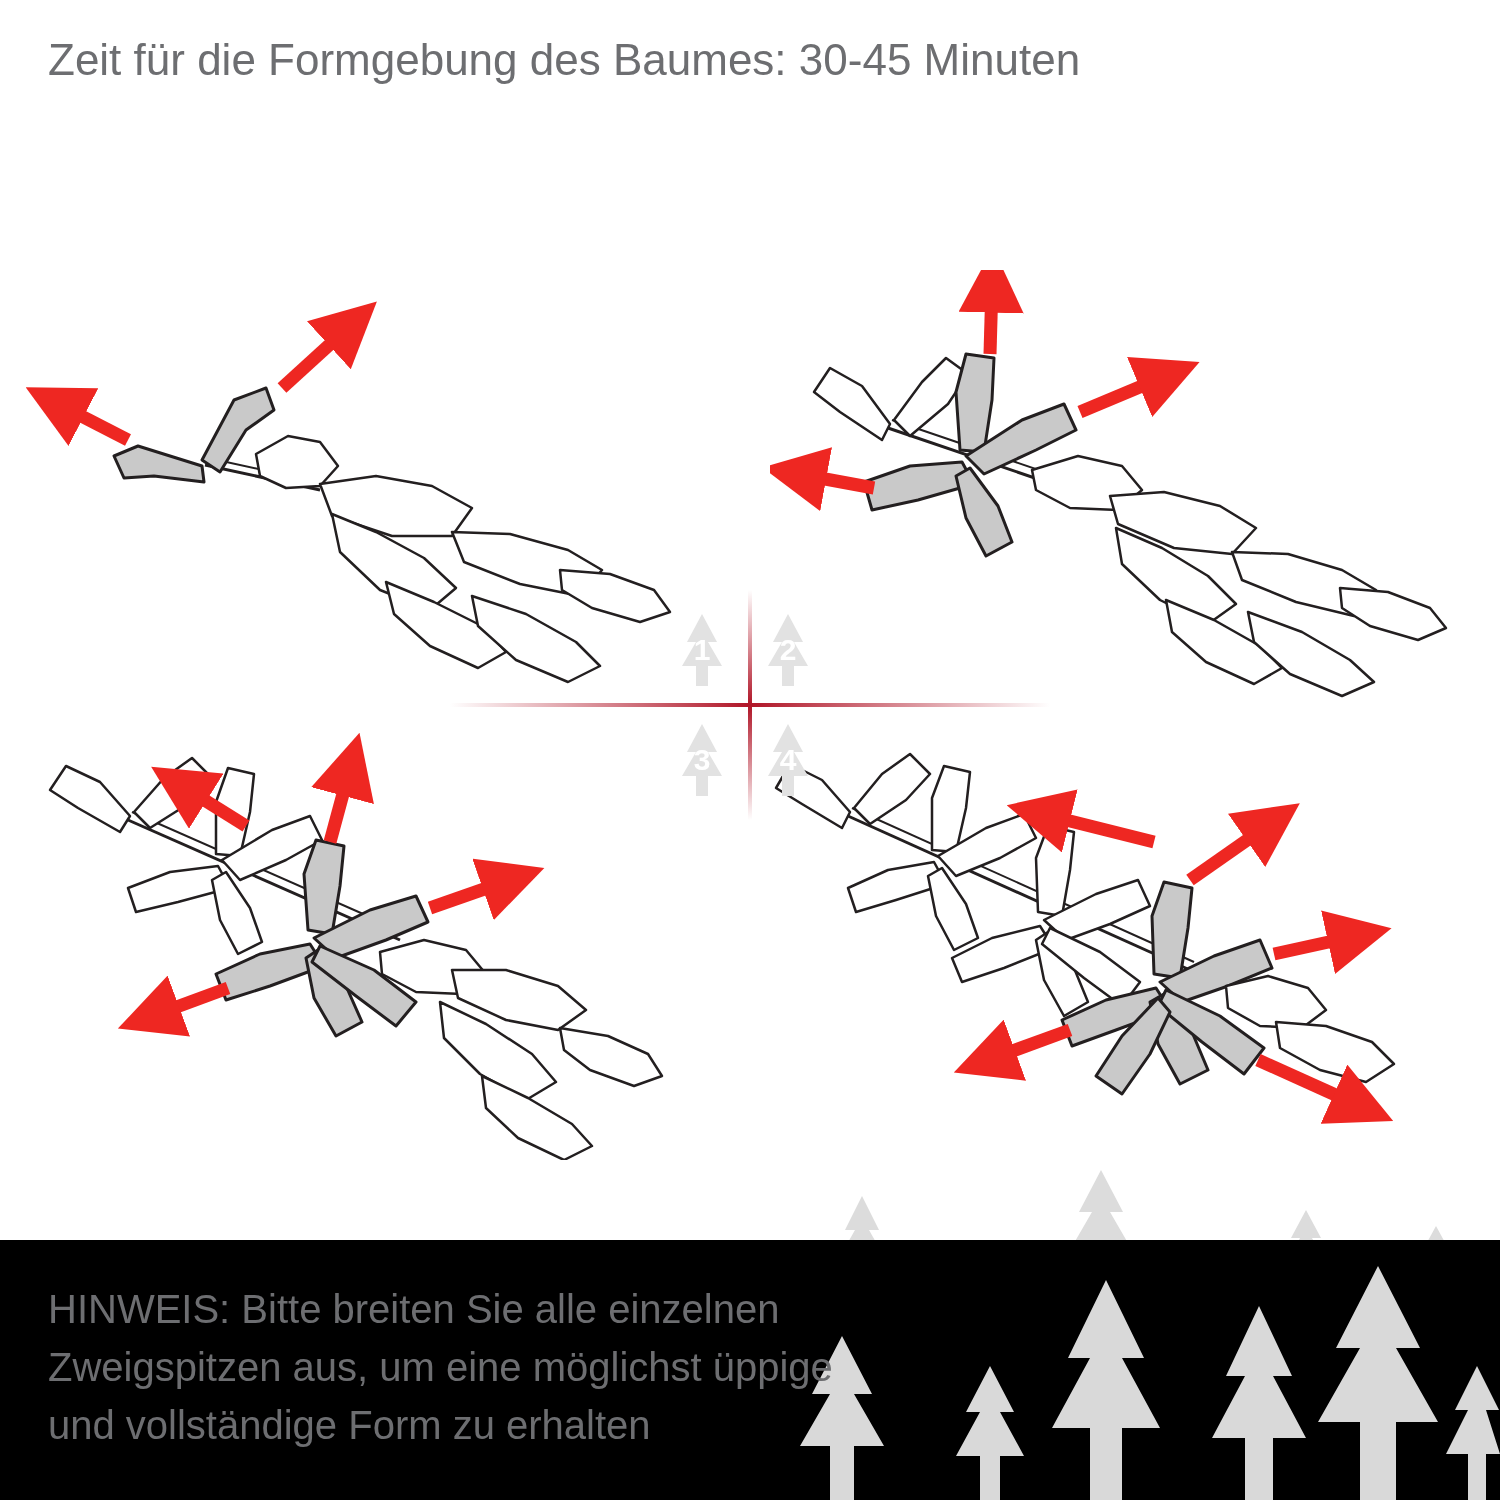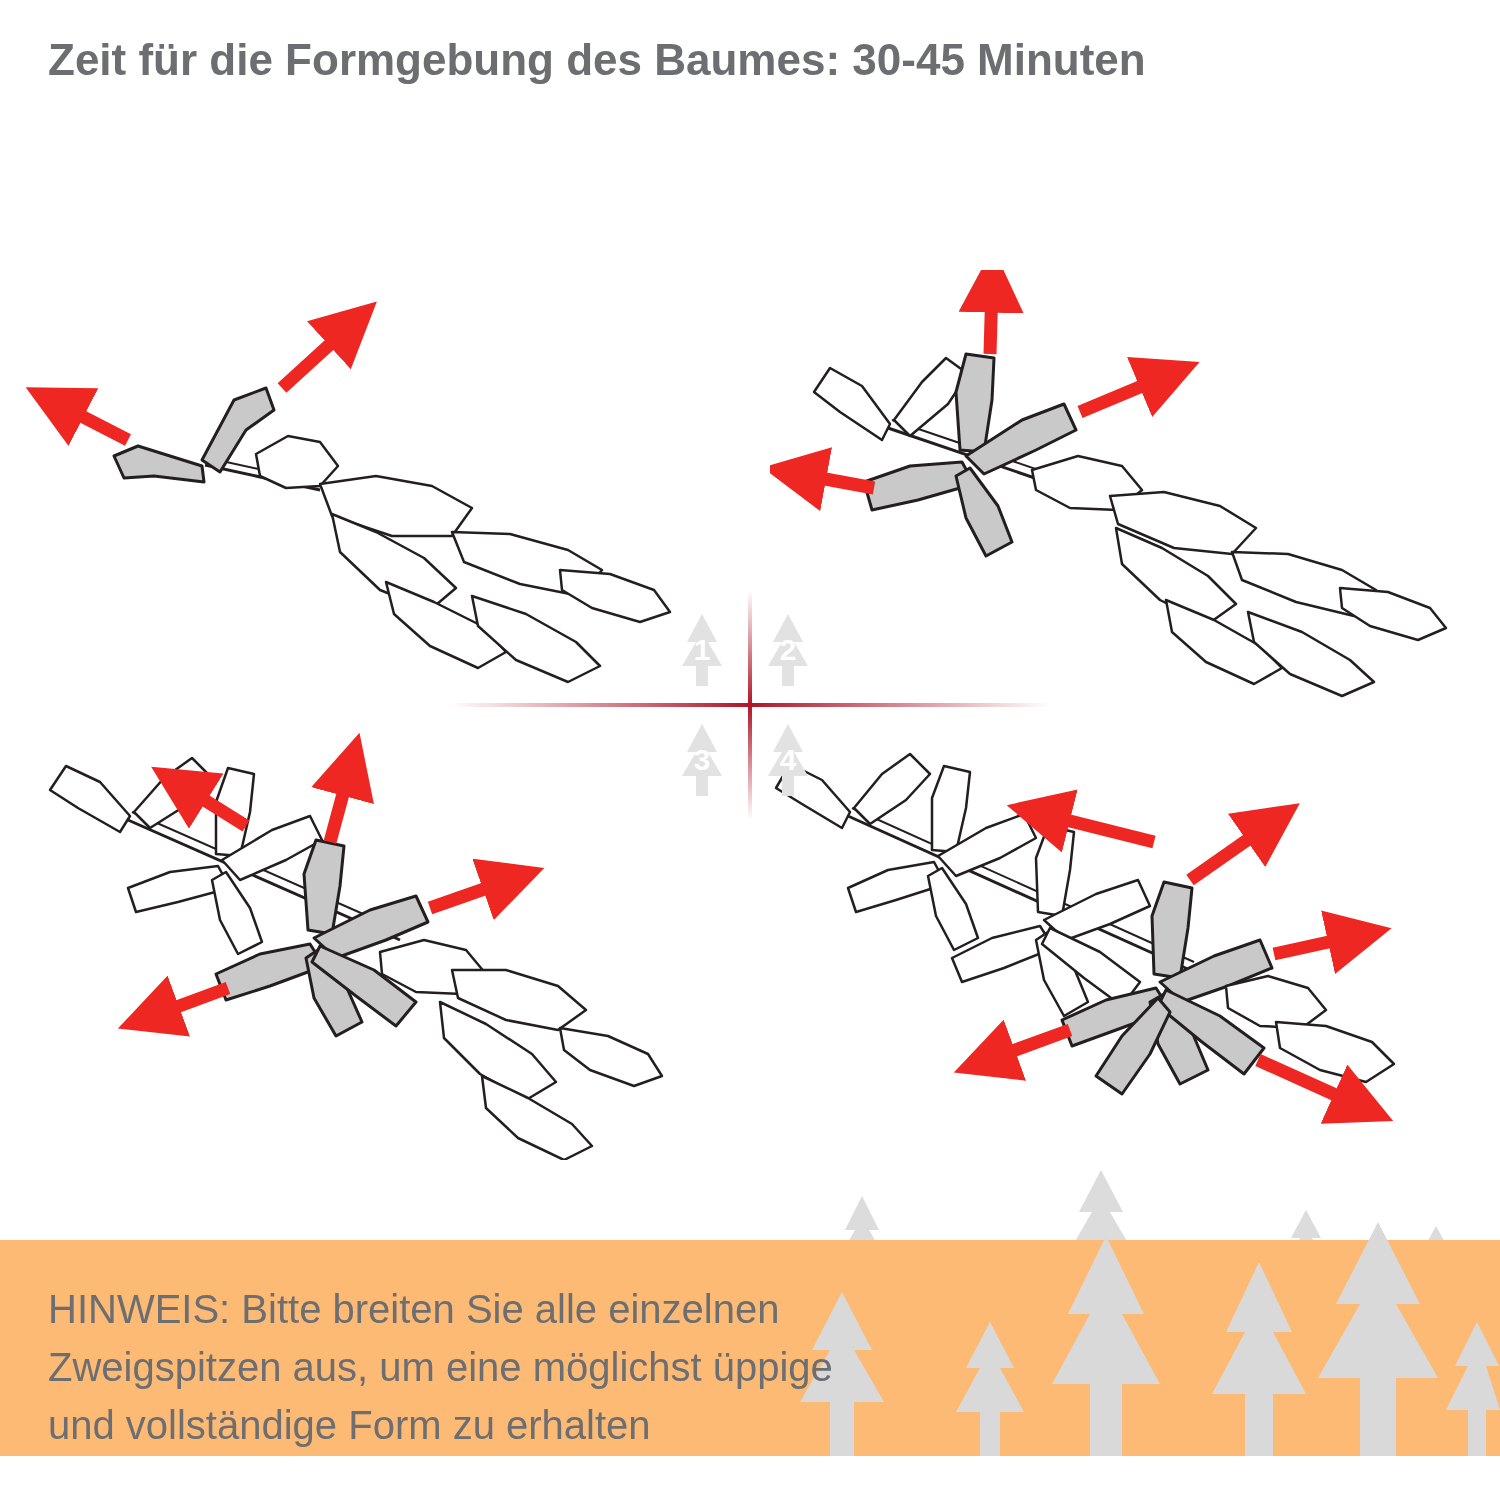--- a/index.html
+++ b/index.html
@@ -29,21 +29,21 @@
     font-weight: 700;
     color: #a4112a;
     letter-spacing: 0.5px;
     margin: 0;
     text-transform: uppercase;
     white-space: pre-line;
   }
   #subtitle {
     font-size: 44px;
     line-height: 1.2;
-    font-weight: 700;
+    font-weight: 400;
     color: #6d6e71;
     margin: 12px 0 0 0;
   }
 
   
   #diagram {
     position: absolute;
     left: 0;
     top: 250px;
     width: 1500px;
@@ -78,22 +78,22 @@
     width: 52px;
     line-height: 52px;
   }
 
   
   #footer {
     position: absolute;
     left: 0;
     top: 1240px;
     width: 1500px;
-    height: 216px;
-    background: #fdba74;
+    height: 260px;
+    background: #000000;
   }
   #footer-trees {
     position: absolute;
     left: 0;
     bottom: 0;
     width: 1500px;
     height: 260px;
     overflow: hidden;
     pointer-events: none;
   }

